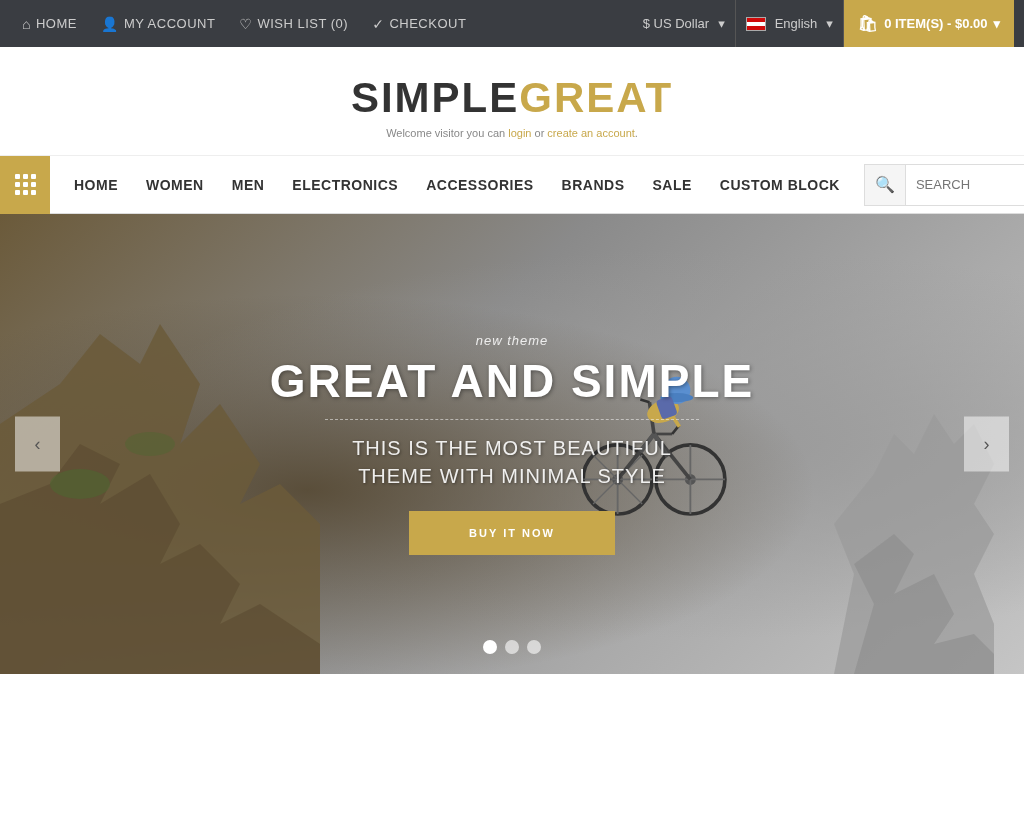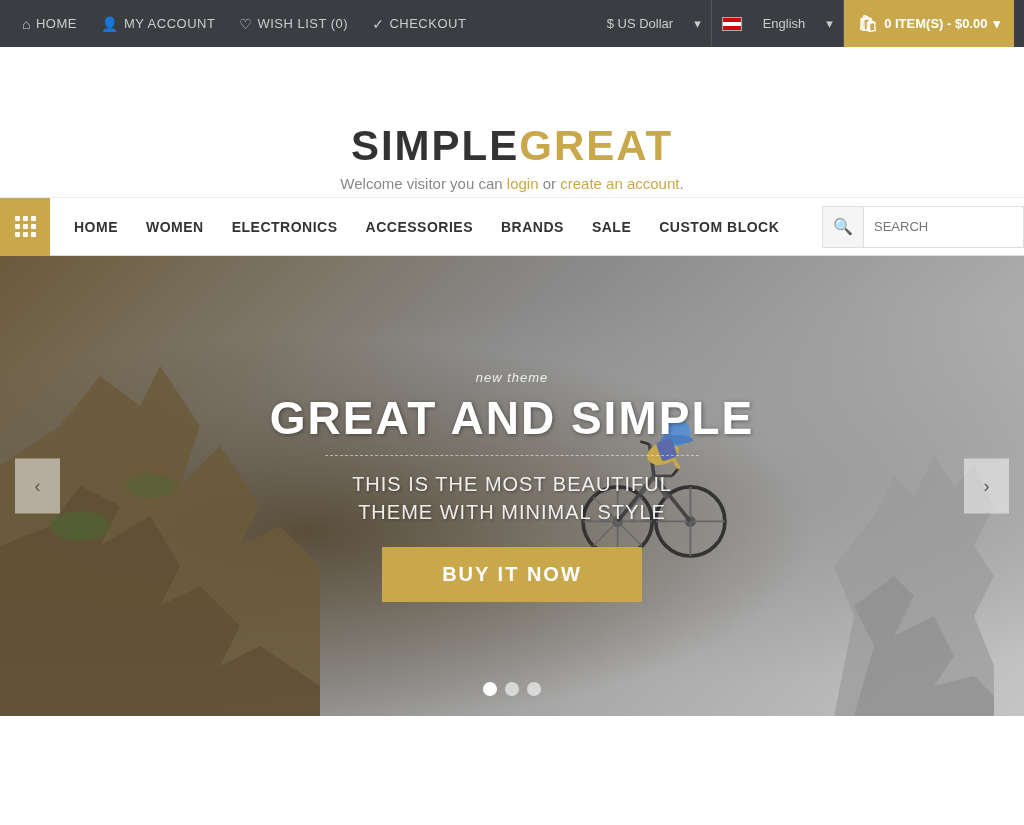--- a/index.html
+++ b/index.html
@@ -36,21 +36,21 @@
     }
     .top-nav-icon { font-size: 14px; }
     .top-nav-right {
       display: flex;
       align-items: center;
       gap: 0;
     }
     .currency-selector, .language-selector {
       display: flex;
       align-items: center;
-      gap: 21px;
+      gap: 9px;
       padding: 8px 10px;
       color: #ccc;
       cursor: pointer;
       height: 47px;
       font-size: 13px;
       border-right: 1px solid #555;
     }
     .flag-icon {
       width: 20px;
       height: 14px;
@@ -70,35 +70,34 @@
       cursor: pointer;
       font-size: 13px;
       font-weight: bold;
     }
     .cart-icon-svg { font-size: 16px; }
 
     
     .header {
       background: #fff;
       text-align: center;
-      padding: 30px 20px 5px;
+      padding: 30px 20px 16px;
       border-bottom: 1px solid #eee;
-      margin-top: 48px;
     }
     .logo {
       font-size: 42px;
       font-weight: 900;
       letter-spacing: 2px;
       line-height: 1;
       margin-bottom: 8px;
     }
     .logo-simple { color: #333; }
     .logo-great { color: #c8a84b; }
     .header-sub {
-      font-size: 15px;
+      font-size: 11px;
       color: #888;
     }
     .header-sub a {
       color: #c8a84b;
       text-decoration: none;
     }
 
     
     .main-nav {
       background: #fff;
@@ -232,21 +231,21 @@
       letter-spacing: 1px;
       line-height: 1.4;
       text-shadow: 1px 1px 3px rgba(0,0,0,0.4);
       margin-bottom: 21px;
     }
     .hero-cta {
       background: #c8a84b;
       color: #fff;
       border: none;
       padding: 16px 60px;
-      font-size: 20px;
+      font-size: 11px;
       font-weight: bold;
       letter-spacing: 2px;
       text-transform: uppercase;
       cursor: pointer;
     }
     .slider-prev, .slider-next {
       position: absolute;
       top: 50%;
       transform: translateY(-50%);
       background: rgba(255,255,255,0.5);
@@ -366,20 +365,21 @@
         <div class="grid-dot"></div>
         <div class="grid-dot"></div>
       <div class="grid-dot"></div>
         <div class="grid-dot"></div>
         <div class="grid-dot"></div>
     </div>
   </div>
   <div class="nav-items">
     <a class="nav-item">HOME</a>
     <a class="nav-item">WOMEN</a>
+    <a class="nav-item">MEN</a>
     <a class="nav-item">ELECTRONICS</a>
     <a class="nav-item">ACCESSORIES</a>
     <a class="nav-item">BRANDS</a>
     <a class="nav-item">SALE</a>
     <a class="nav-item">CUSTOM BLOCK</a>
   </div>
   <div class="nav-search">
     <div class="search-btn">
       <span>🔍</span>
     </div>

